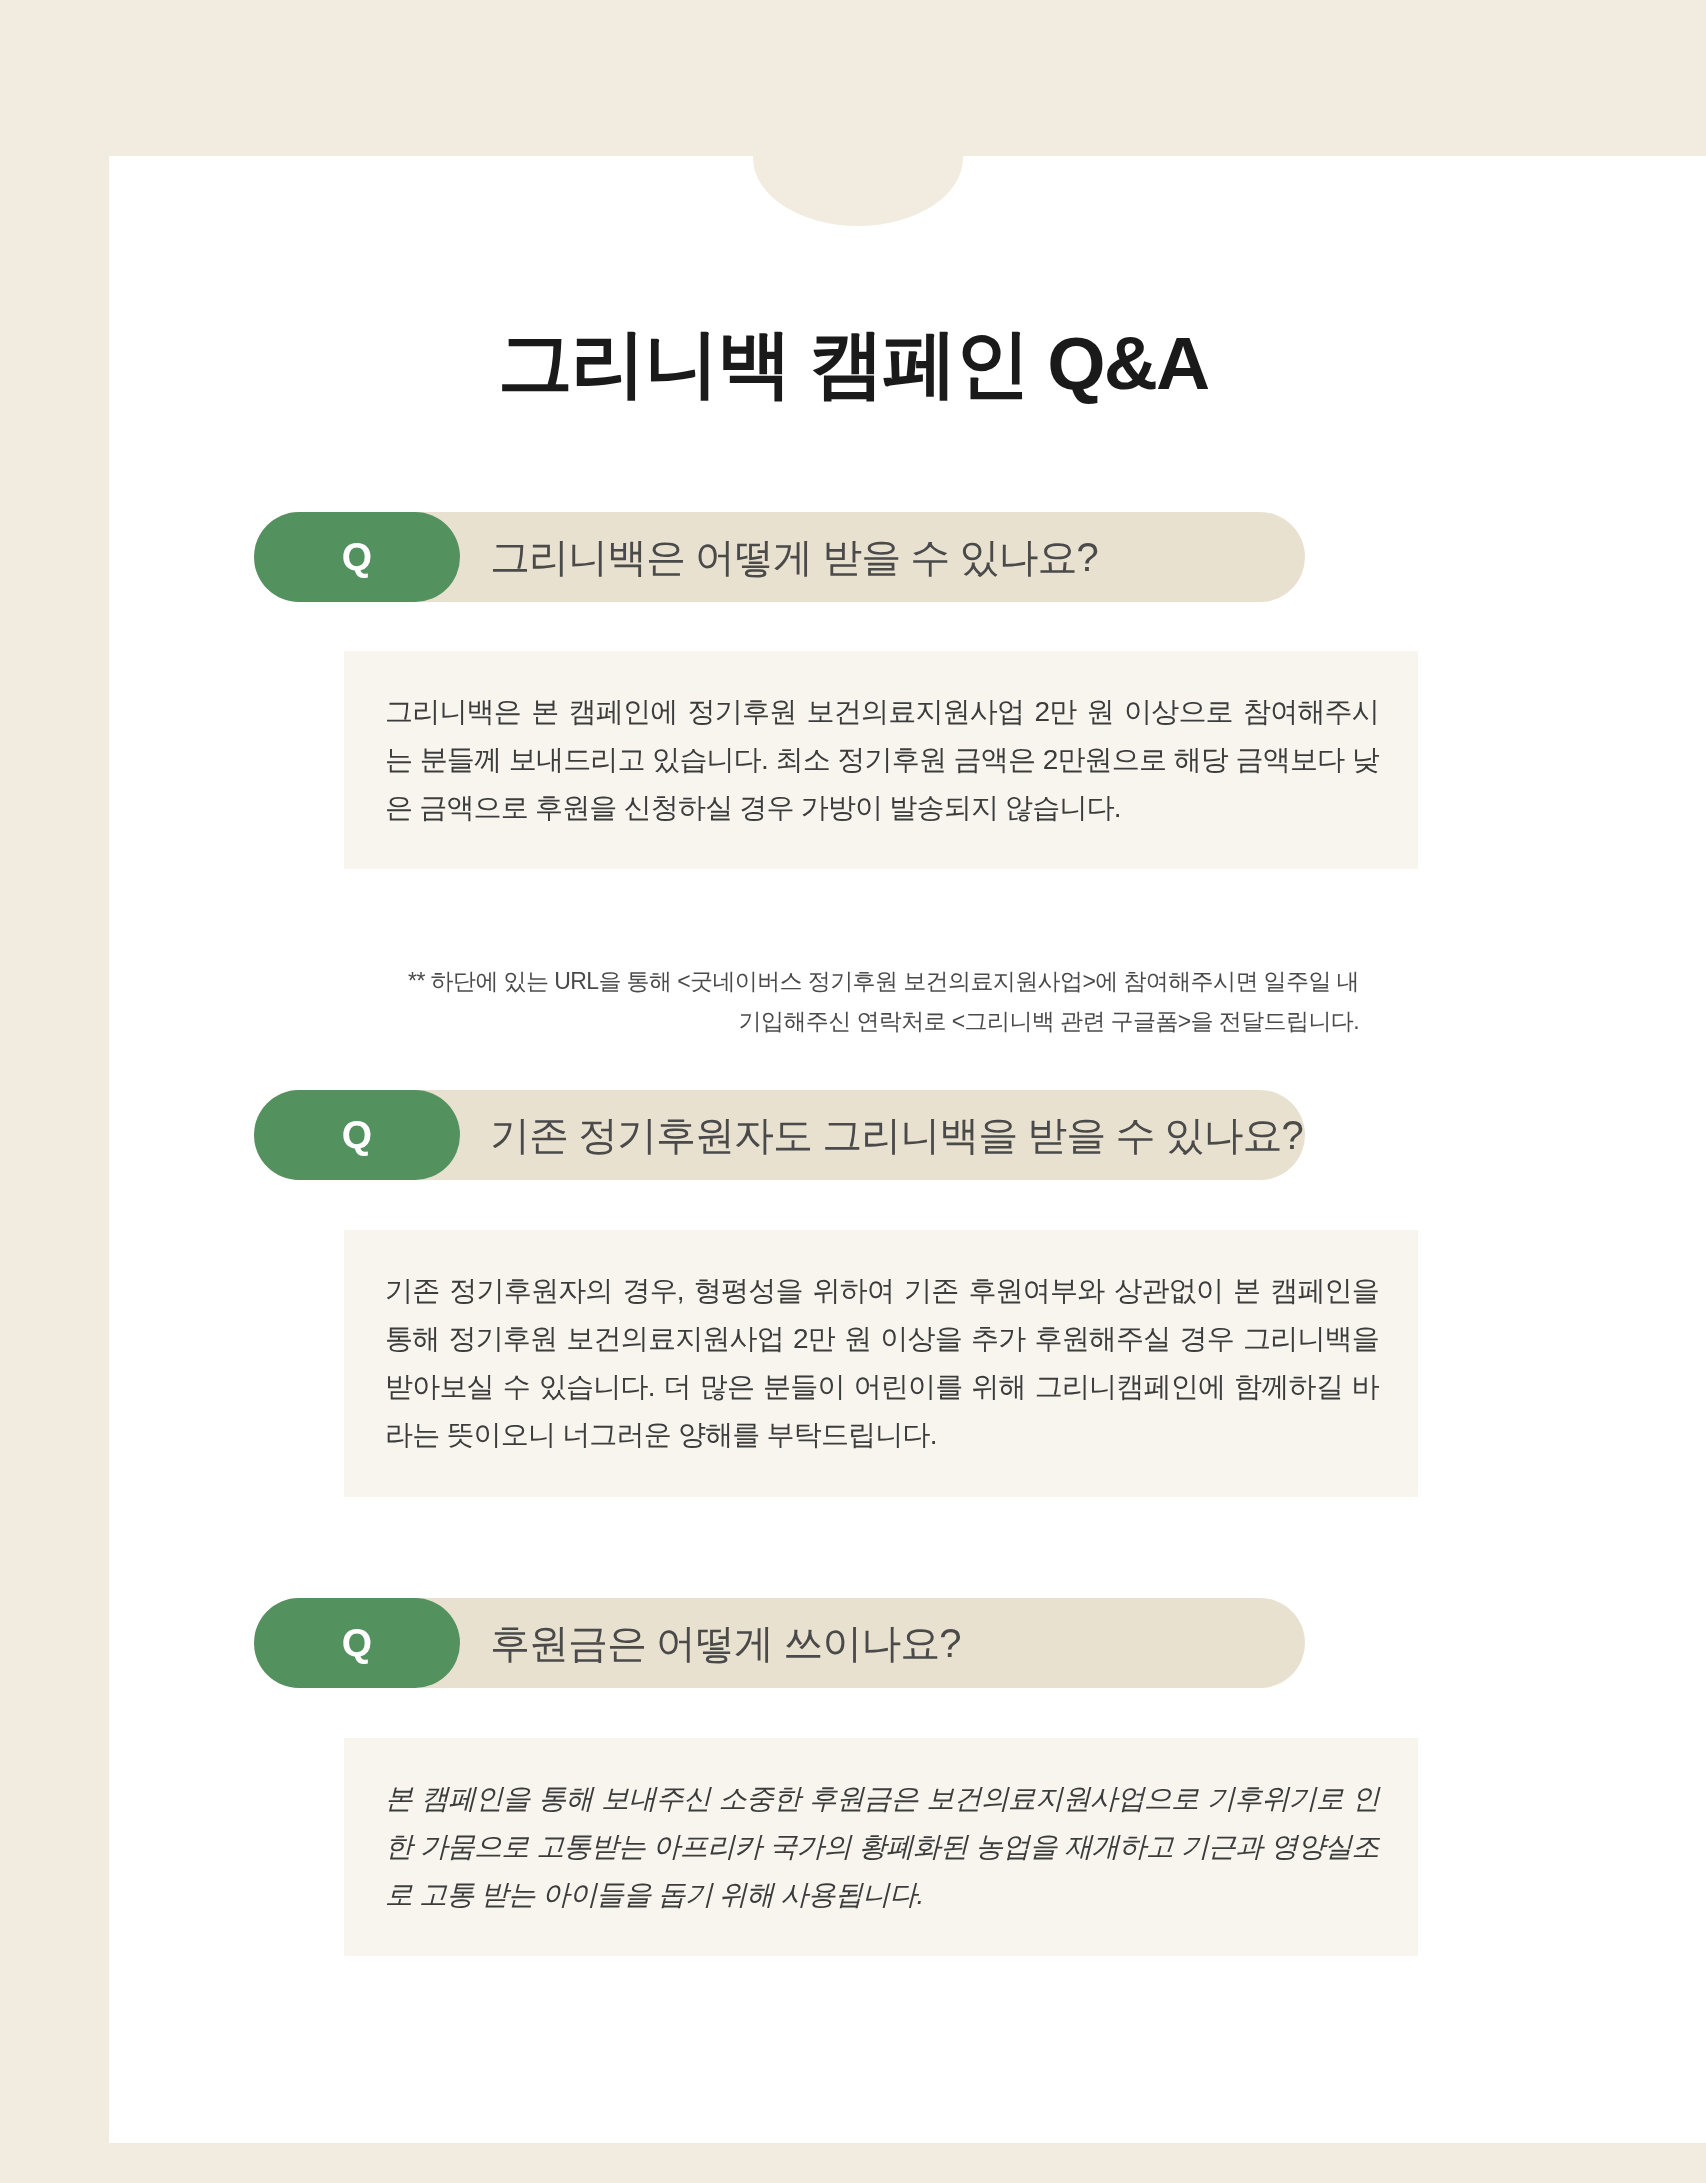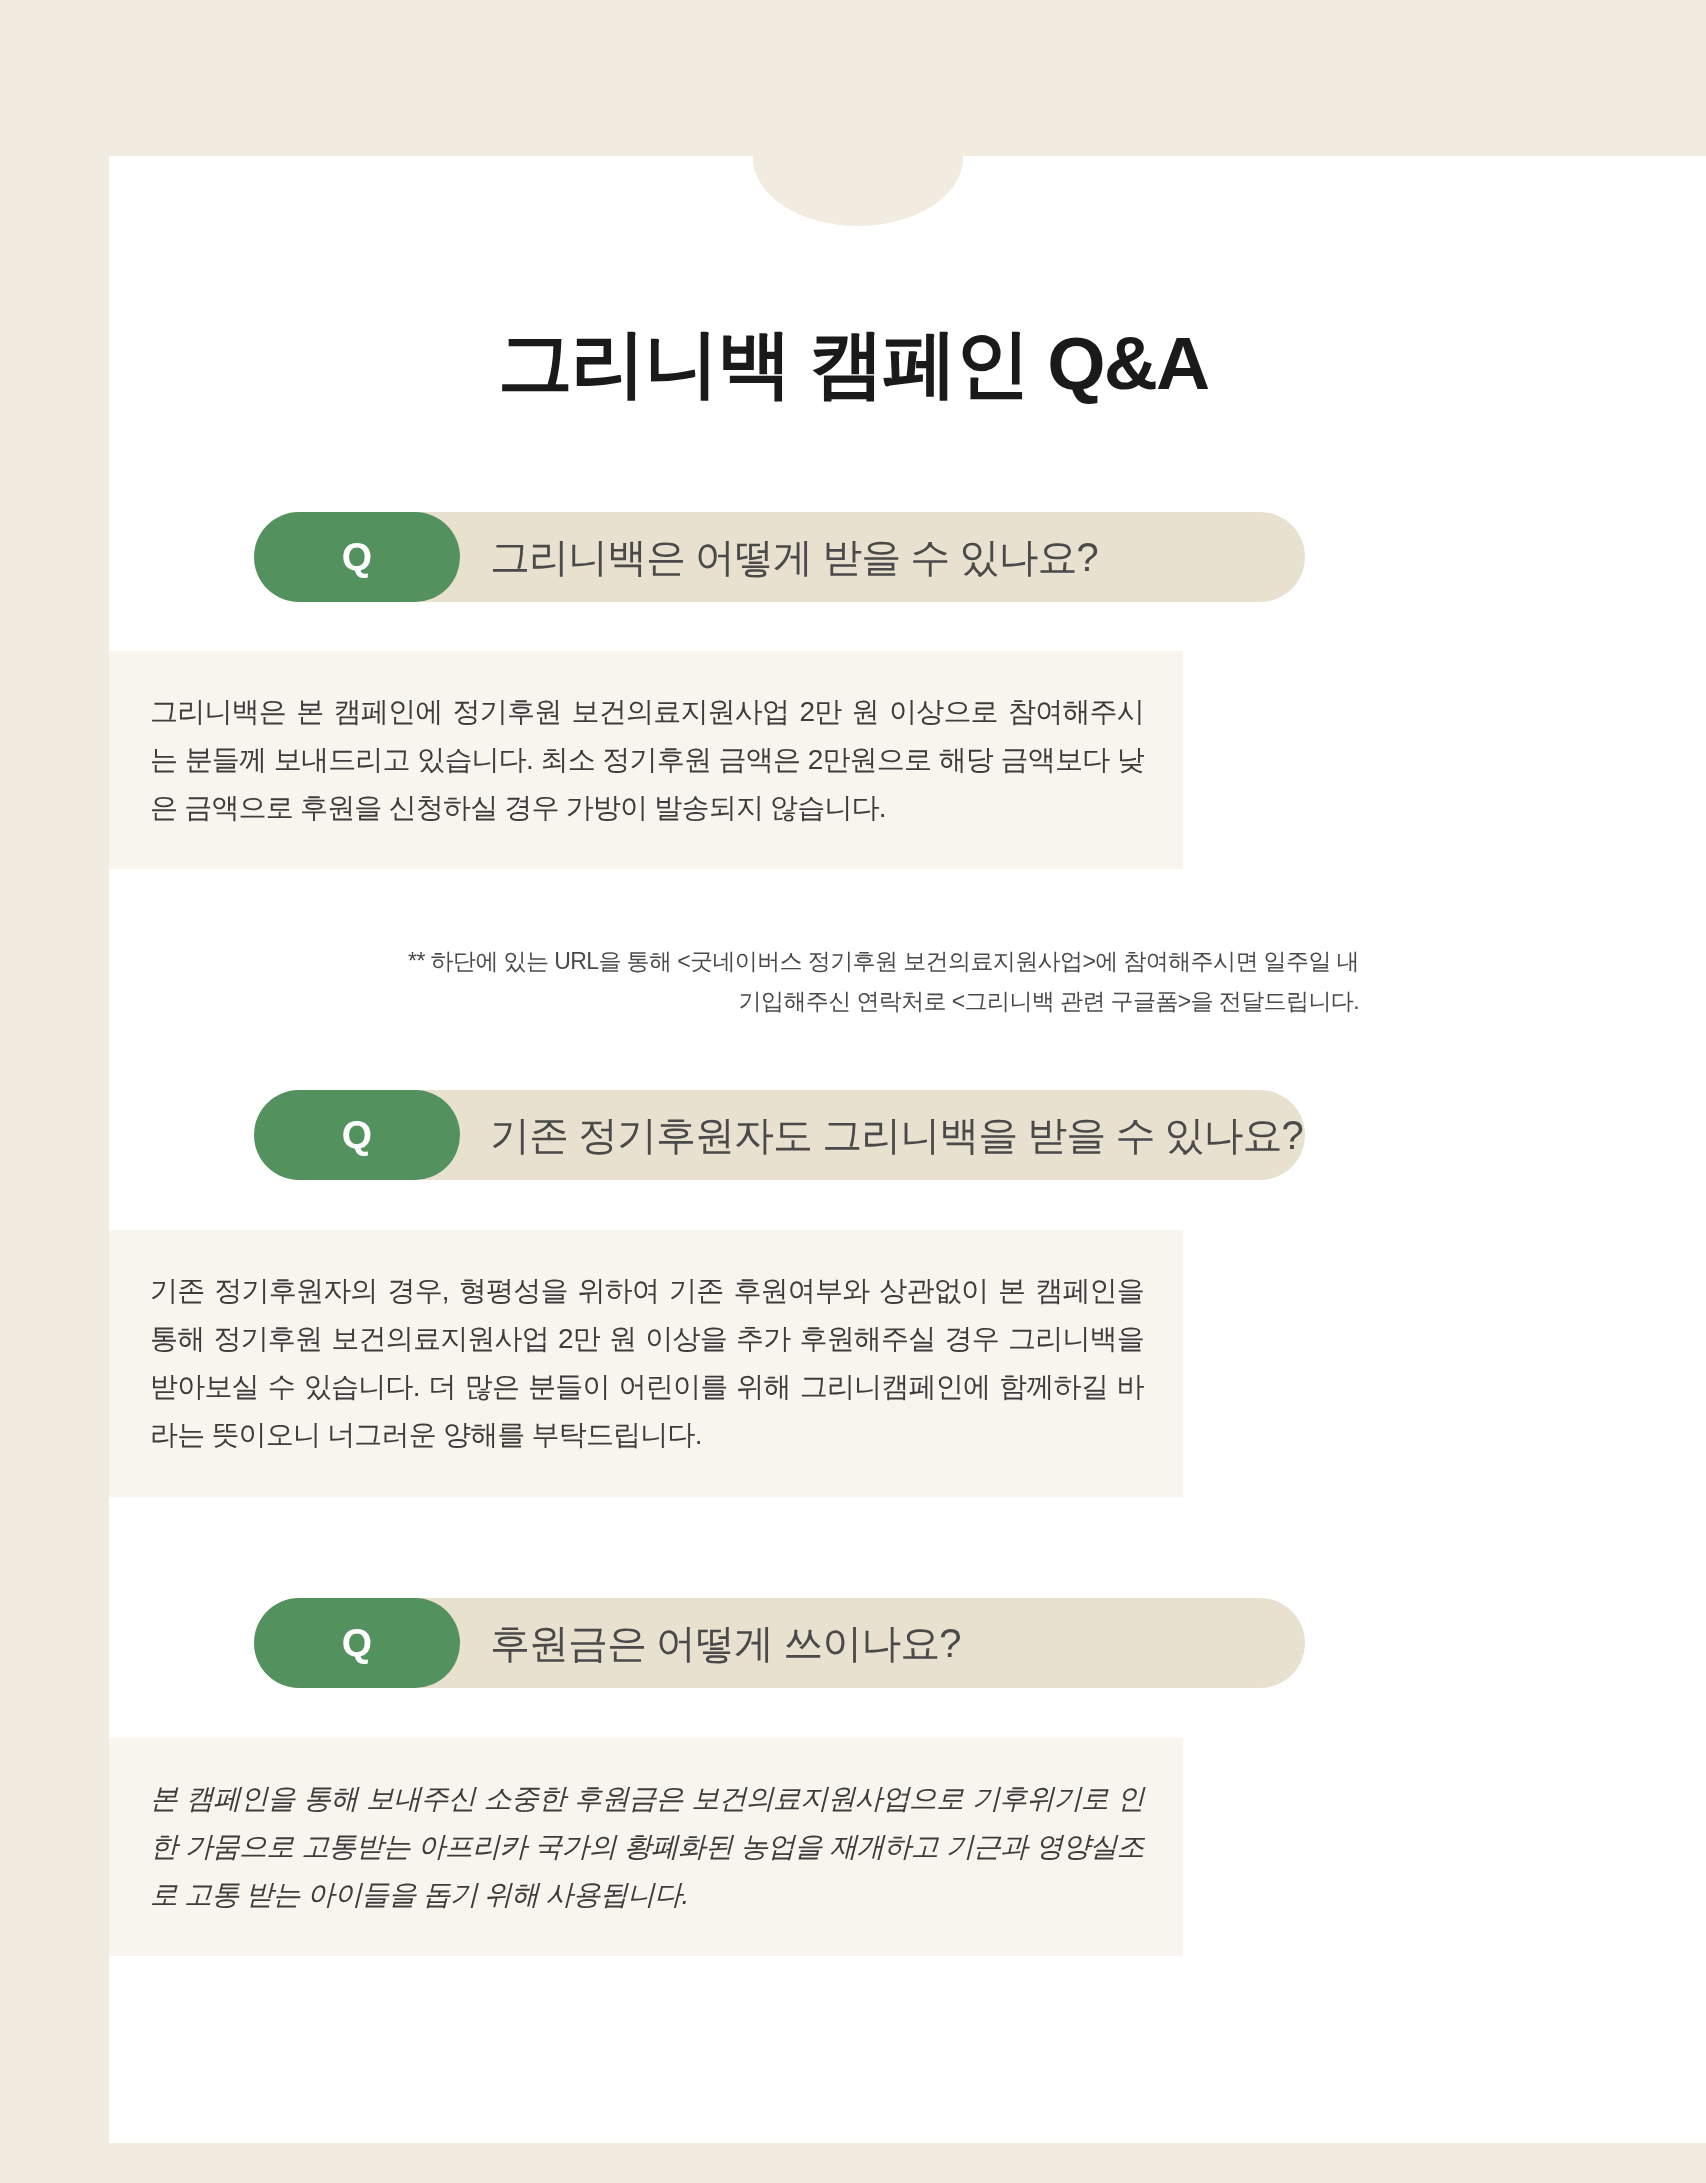--- a/index.html
+++ b/index.html
@@ -107,20 +107,21 @@
     margin-left: 236px;
     font-size: 40px;
     color: #4a4a4a;
     font-weight: 400;
     letter-spacing: -1px;
     white-space: nowrap;
   }
 
   .a-box {
     position: relative;
+    margin-left: 235px;
     width: 1074px;
     background: #f8f5ef;
     box-sizing: border-box;
     padding: 37px 39px 37px 41px;
   }
 
   .a-box p {
     margin: 0;
     font-size: 28px;
     line-height: 1.72;
@@ -132,20 +133,21 @@
 
   .note {
     position: absolute;
     right: 238px;
     width: 953px;
     text-align: right;
     font-size: 23px;
     line-height: 1.75;
     color: #4a4a4a;
     letter-spacing: -0.6px;
+    margin-top: 20px;
   }
 </style>
 </head>
 <body>
 
 <div class="page">
 
   <div class="card">
     <div class="content">
 

